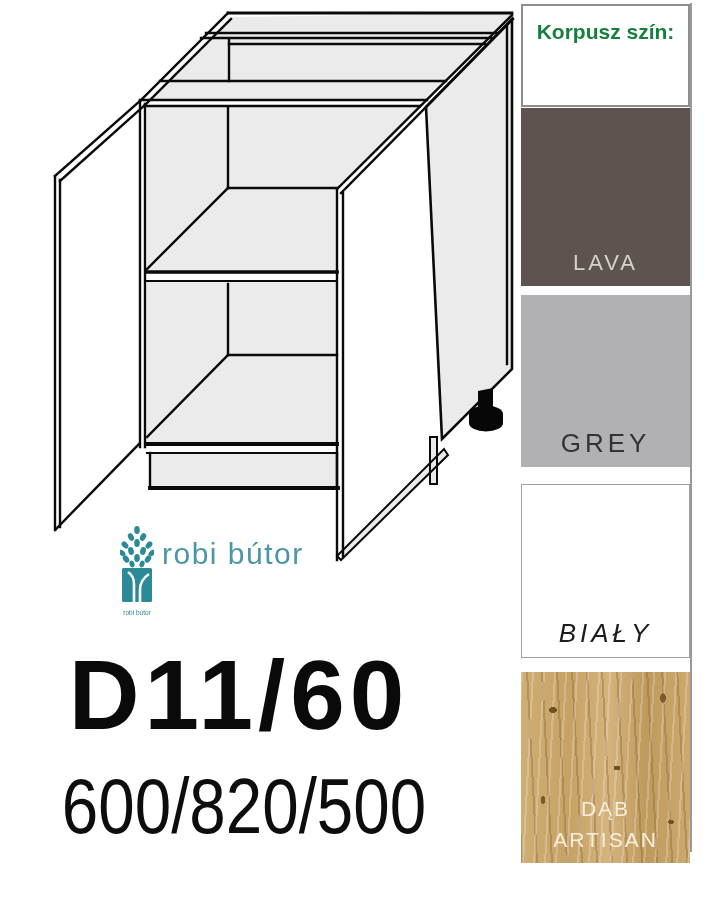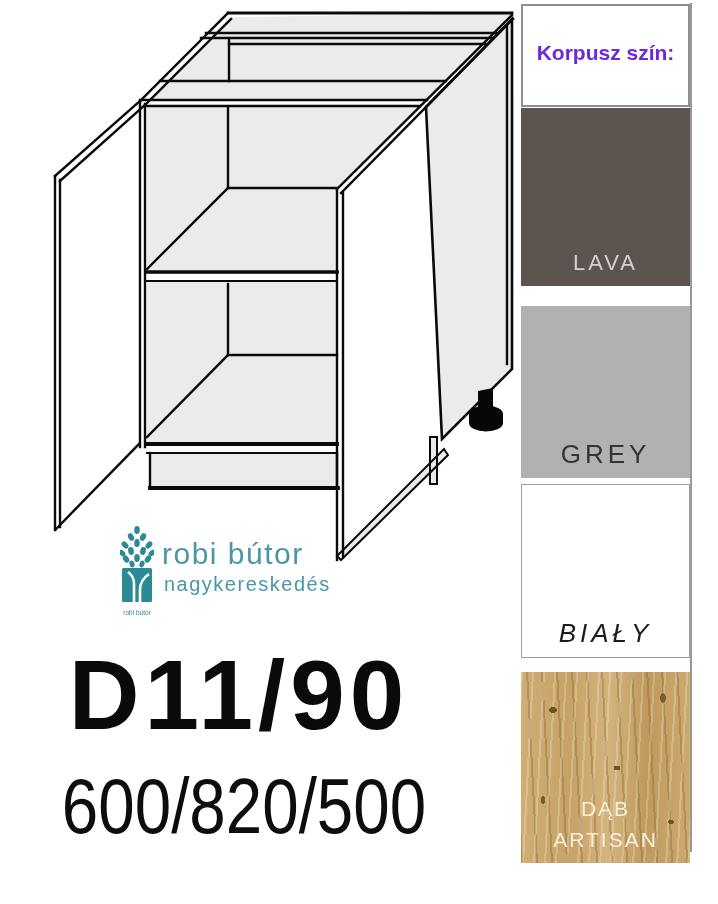--- a/index.html
+++ b/index.html
@@ -26,27 +26,27 @@
               font-size:78px;line-height:80px;font-weight:normal;color:#0d0d0d;
               transform:scaleX(0.84);transform-origin:50% 0;white-space:nowrap;}
   .dim-caption{position:absolute;left:0;top:848px;width:718px;text-align:center;
               font-size:50px;line-height:52px;font-weight:bold;letter-spacing:2px;color:#0a0a0a;
               white-space:nowrap;}
 
   
   .sidebar-rule{position:absolute;left:690px;top:3px;width:2px;height:849px;background:#97999b;}
   .title-box{position:absolute;left:521px;top:4px;width:169px;height:103px;background:#ffffff;
              border:2px solid #8e8e8e;box-sizing:border-box;text-align:center;}
-  .title-box span{display:inline-block;margin-top:35px;font-size:21px;font-weight:bold;color:#6d28d9;}
+  .title-box span{display:inline-block;margin-top:14px;font-size:21px;font-weight:bold;color:#15803d;}
   .swatch{position:absolute;left:521px;width:169px;box-sizing:border-box;
           display:flex;align-items:flex-end;justify-content:center;}
   .swatch .sw-label{display:block;text-align:center;}
   .sw-lava {top:108px;height:178px;}
   .sw-lava .sw-label{font-size:22px;letter-spacing:3px;padding-bottom:10px;}
-  .sw-grey {top:306px;height:172px;}
+  .sw-grey {top:295px;height:172px;}
   .sw-grey .sw-label{font-size:26px;letter-spacing:4px;padding-bottom:8px;}
   .sw-bialy{top:484px;height:174px;border:1.5px solid #9aa0a4;font-style:italic;}
   .sw-bialy .sw-label{font-size:26px;letter-spacing:4px;padding-bottom:8px;}
   .sw-wood {top:672px;height:191px;
      background-image:
        radial-gradient(ellipse 7px 5px at 32px 38px,  #6f5126 55%, rgba(0,0,0,0) 60%),
        radial-gradient(ellipse 5px 8px at 142px 26px, #7a5a2e 55%, rgba(0,0,0,0) 60%),
        radial-gradient(ellipse 6px 4px at 96px 96px,  #6f5126 55%, rgba(0,0,0,0) 60%),
        radial-gradient(ellipse 4px 7px at 22px 128px, #7a5a2e 55%, rgba(0,0,0,0) 60%),
        radial-gradient(ellipse 5px 4px at 150px 150px,#6f5126 55%, rgba(0,0,0,0) 60%),
@@ -151,24 +151,23 @@
         <ellipse cx="22" cy="38" rx="2.5" ry="3.4" transform="rotate(18 22 38)"></ellipse>
       </g>
       <rect x="2" y="42" width="30" height="34" rx="1.5" fill="#2a8a96"></rect>
       <g stroke="#ffffff" stroke-width="2.6" fill="none">
         <path d="M14,76 L14,58 Q14,50 8,46"></path>
         <path d="M20,76 L20,64 Q20,54 29,48"></path>
       </g>
       <text x="17" y="89" text-anchor="middle" font-size="6.5" fill="#2a8a96">robi bútor</text>
     </svg>
     <div class="brand-name">robi bútor</div>
-    <div class="brand-subtitle">nagykereskedés</div>
   </div>
 
-  <div class="product-code">D11/90</div>
+  <div class="product-code">D11/60</div>
   <div class="product-dims">600/820/500</div>
 
   <aside>
     <div class="sidebar-rule"></div>
     <div class="title-box">
       <span>Korpusz szín:</span>
     </div>
     <div class="swatch sw-lava" style="background-color: rgb(93, 84, 80);">
       <span class="sw-label" style="color: rgb(214, 209, 206);">LAVA</span>
     </div>

